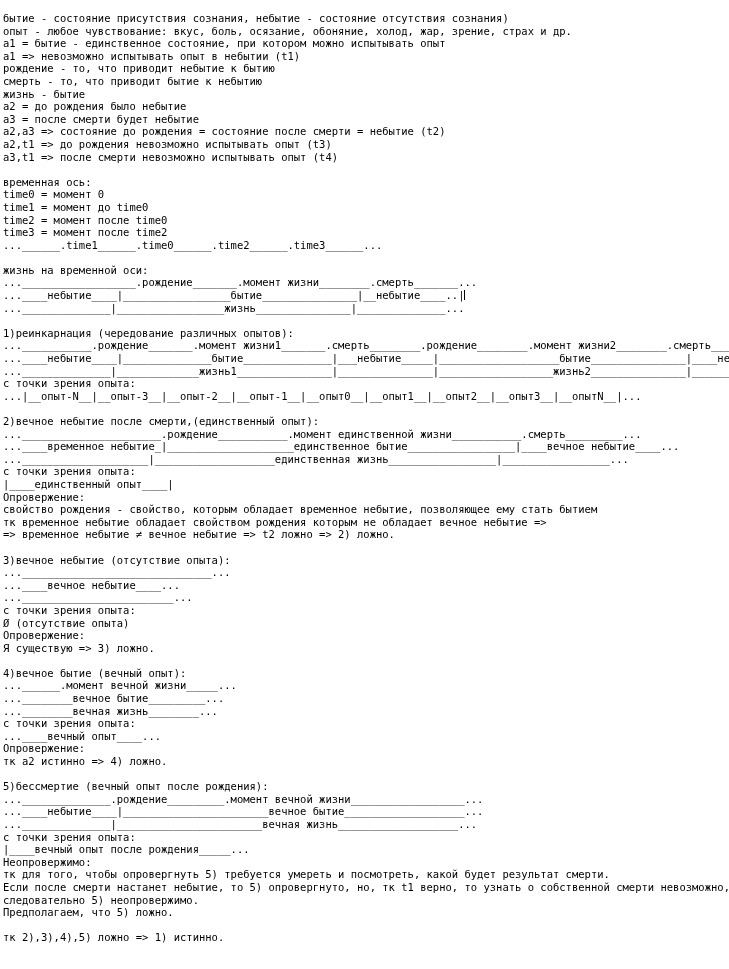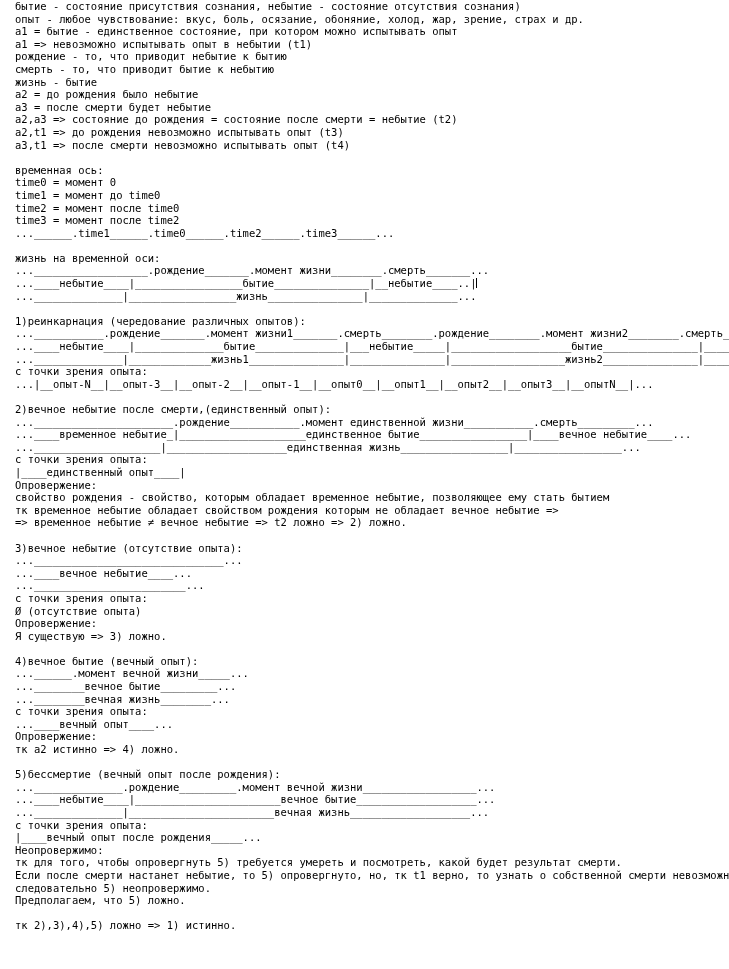--- a/index.html
+++ b/index.html
@@ -6,27 +6,26 @@
     margin: 0;
     padding: 0;
     background: #ffffff;
   }
   body {
     width: 729px;
     min-height: 969px;
     font-family: "DejaVu Sans Mono", "Liberation Mono", monospace;
   }
   #doc {
-    padding: 0 0 0 3px;
+    padding: 12px 0 0 3px;
     font-size: 10.5px;
     line-height: 12.6px;
     color: #000000;
     white-space: pre;
     letter-spacing: 0px;
-    margin-left: 12px;
   }
   .line {
     white-space: pre;
     min-height: 12.6px;
   }
   .blank {
     height: 12.6px;
   }
   .caret {
     display: inline-block;

